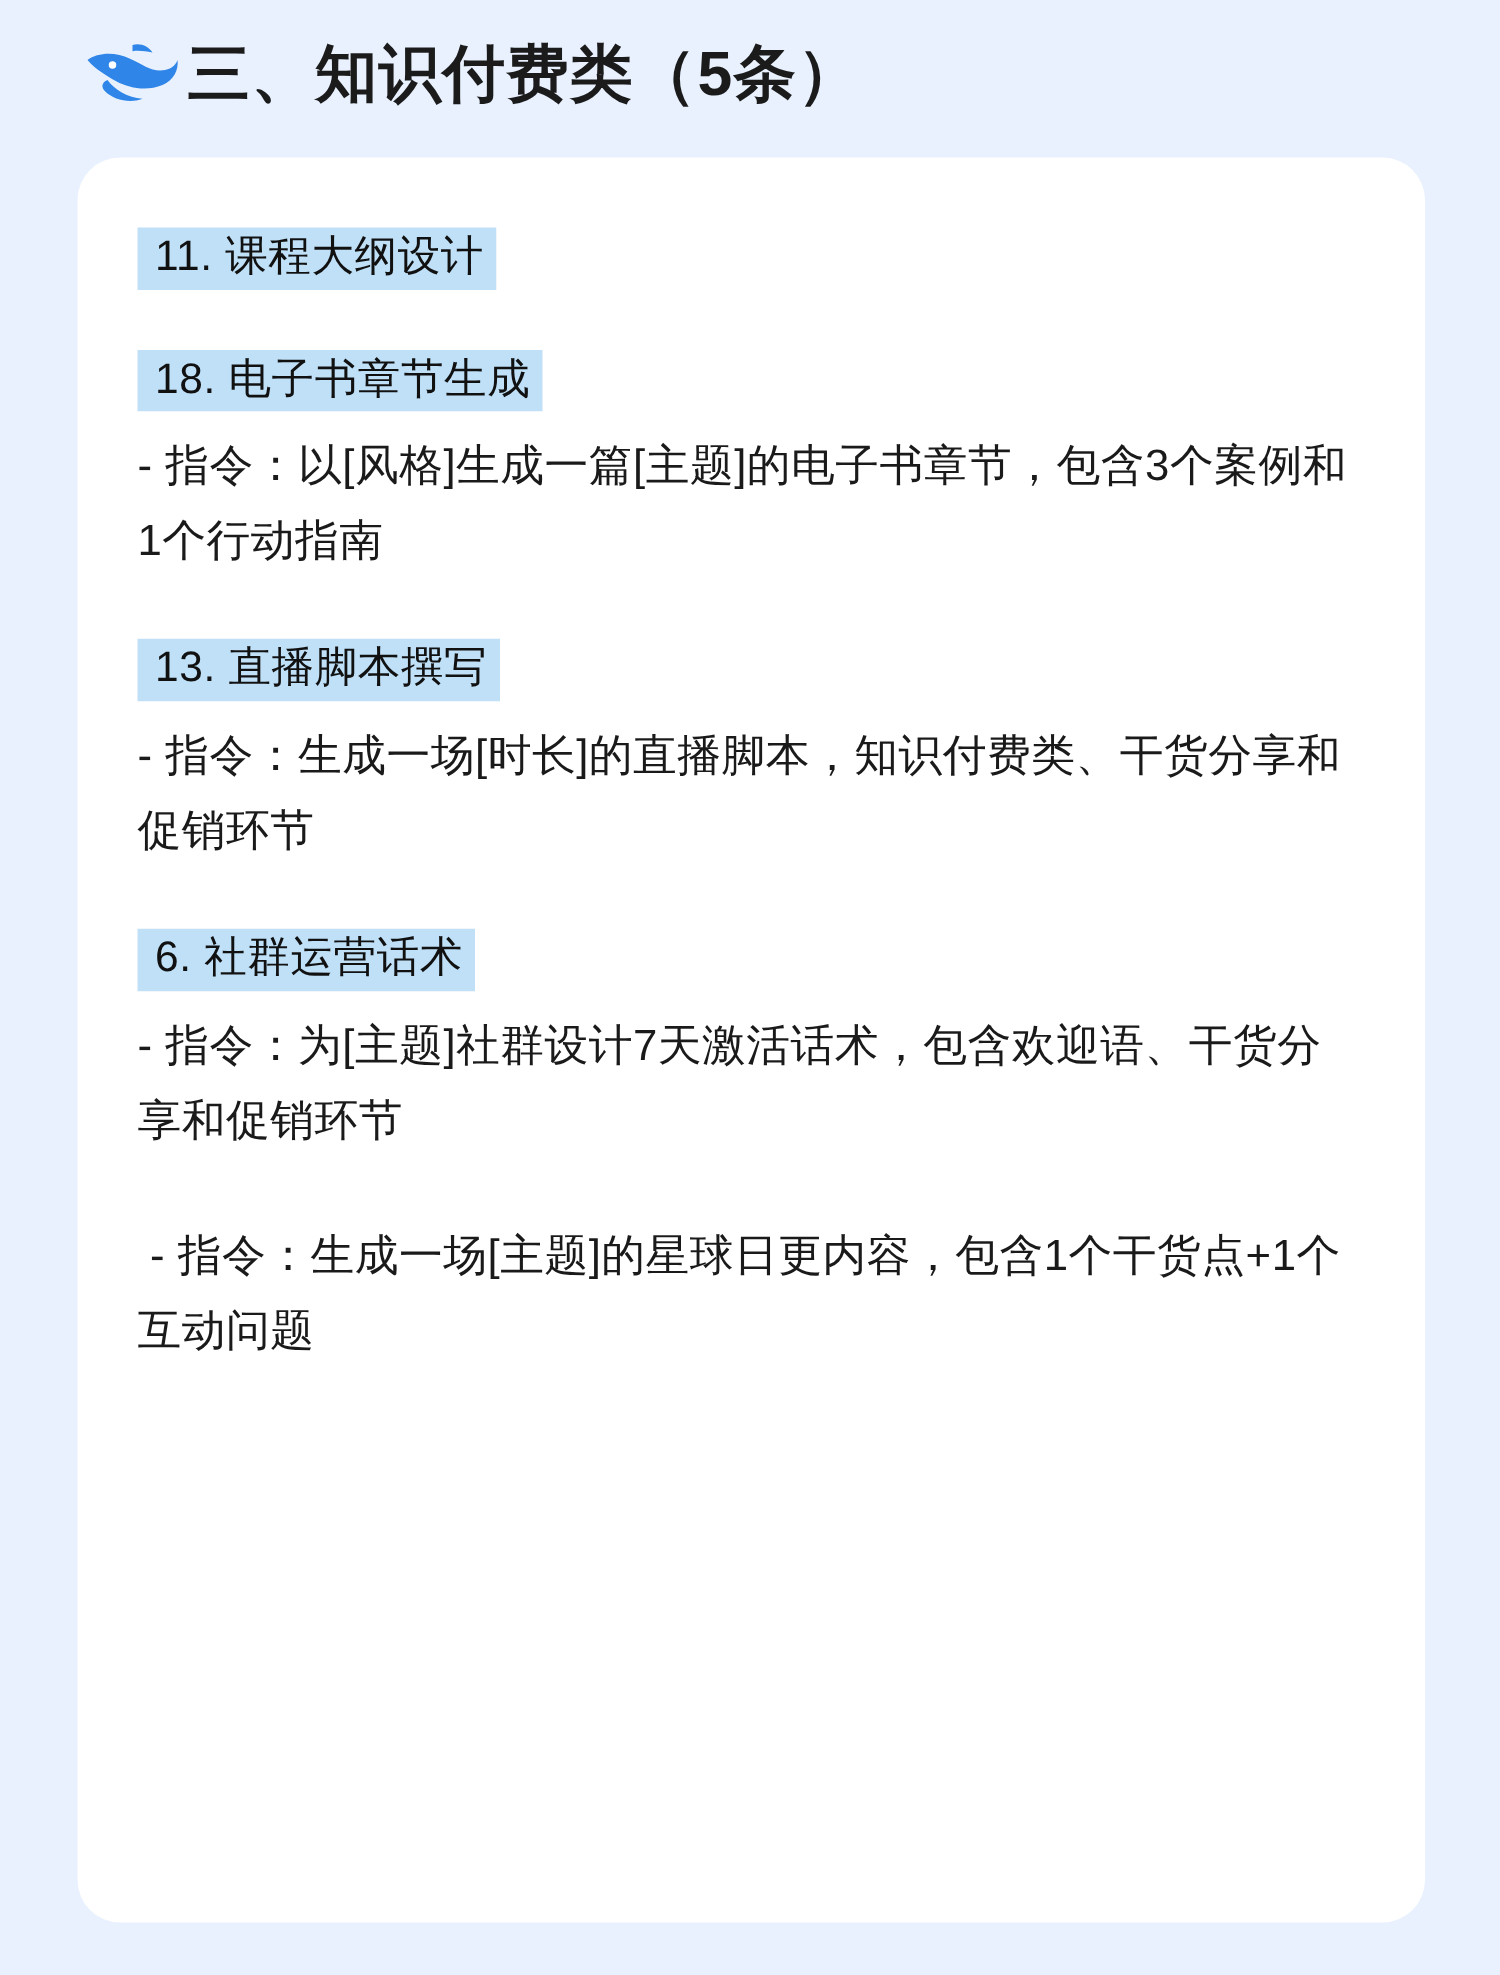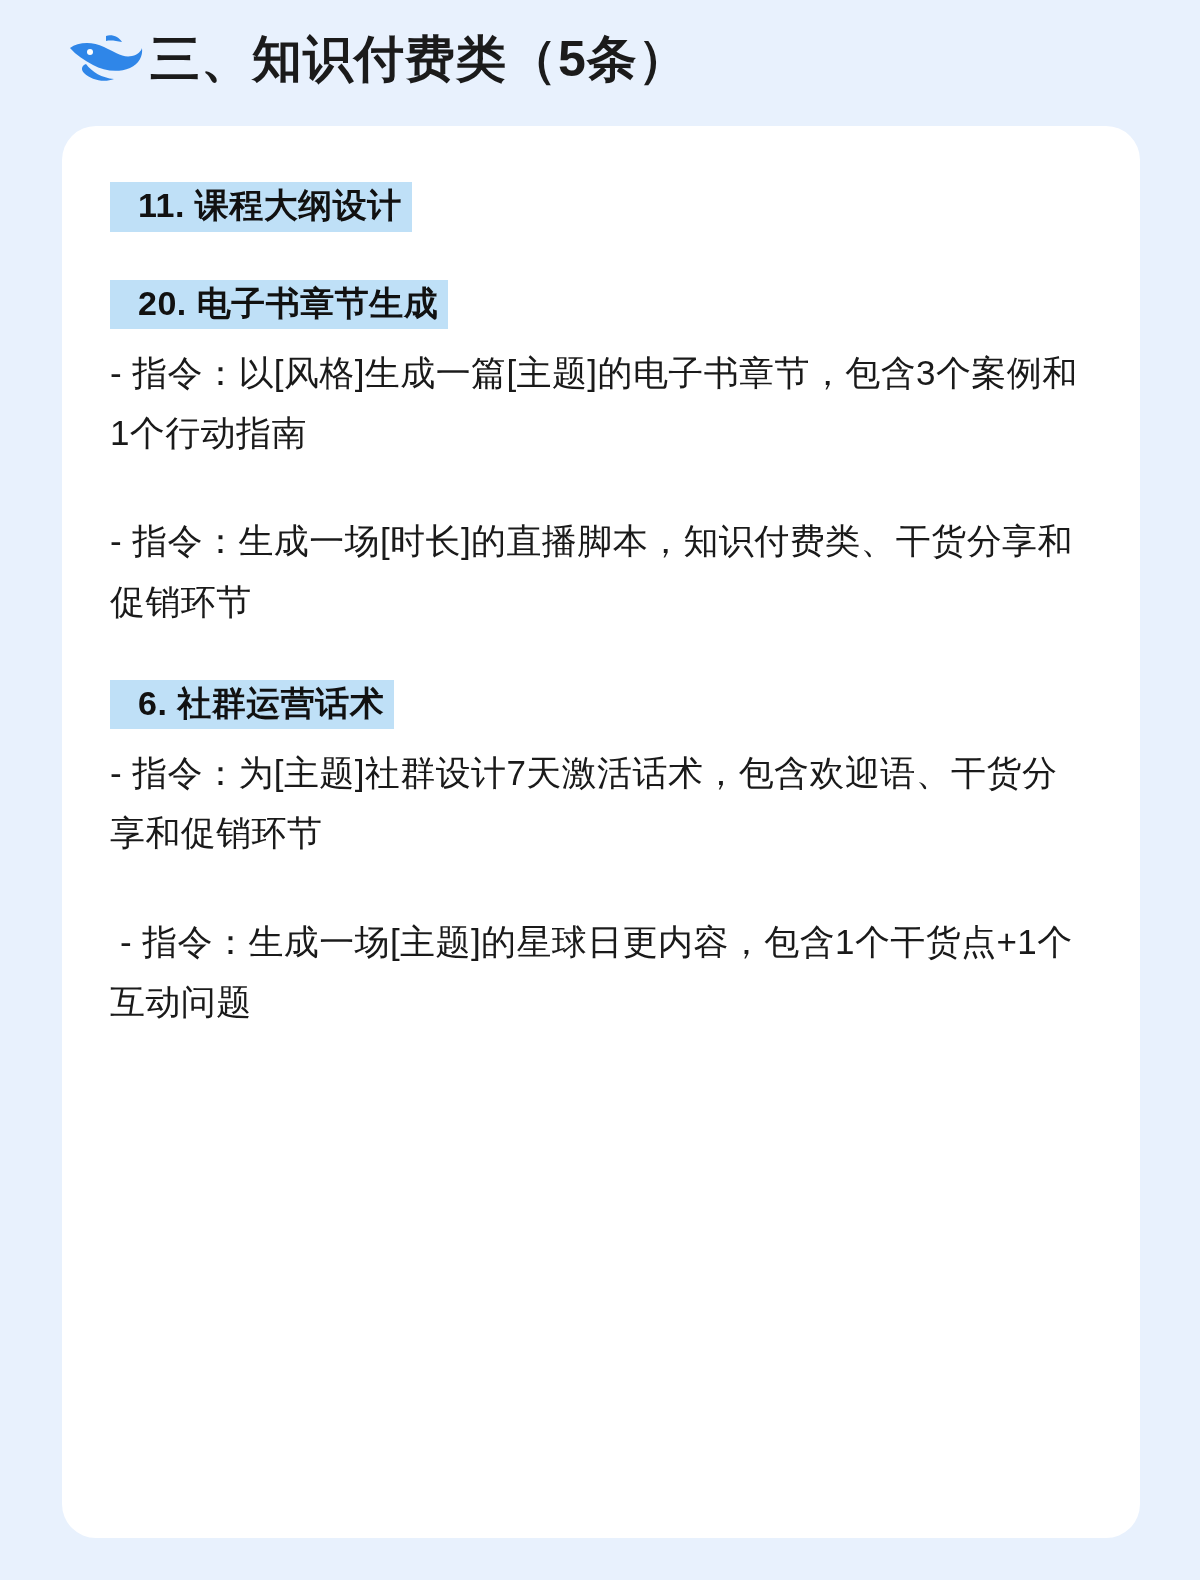--- a/index.html
+++ b/index.html
@@ -62,23 +62,23 @@
   }
   .item-title-wrap {
     display: block;
     margin-bottom: 14px;
   }
   .item-title {
     display: inline-block;
     background: #bfe0f7;
     color: #111;
     font-size: 34px;
-    font-weight: bold;
+    font-weight: normal;
     line-height: 1.28;
-    padding: 2px 10px 4px 28px;
+    padding: 2px 10px 4px 14px;
     letter-spacing: 0.5px;
   }
   .item-body {
     font-size: 35px;
     line-height: 1.72;
     color: #1a1a1a;
     letter-spacing: 0.4px;
     word-break: break-all;
   }
   .item-5 .item-body {
@@ -105,26 +105,29 @@
   <div class="card">
 
     <div class="item item-1">
       <div class="item-title-wrap">
         <span class="item-title">11. 课程大纲设计</span>
       </div>
     </div>
 
     <div class="item item-2">
       <div class="item-title-wrap">
-        <span class="item-title">20. 电子书章节生成</span>
+        <span class="item-title">18. 电子书章节生成</span>
       </div>
       <div class="item-body">- 指令：以[风格]生成一篇[主题]的电子书章节，包含3个案例和1个行动指南</div>
     </div>
 
     <div class="item item-3">
+      <div class="item-title-wrap">
+        <span class="item-title">13. 直播脚本撰写</span>
+      </div>
       <div class="item-body">- 指令：生成一场[时长]的直播脚本，知识付费类、干货分享和促销环节</div>
     </div>
 
     <div class="item item-4">
       <div class="item-title-wrap">
         <span class="item-title">6. 社群运营话术</span>
       </div>
       <div class="item-body">- 指令：为[主题]社群设计7天激活话术，包含欢迎语、干货分享和促销环节</div>
     </div>
 

